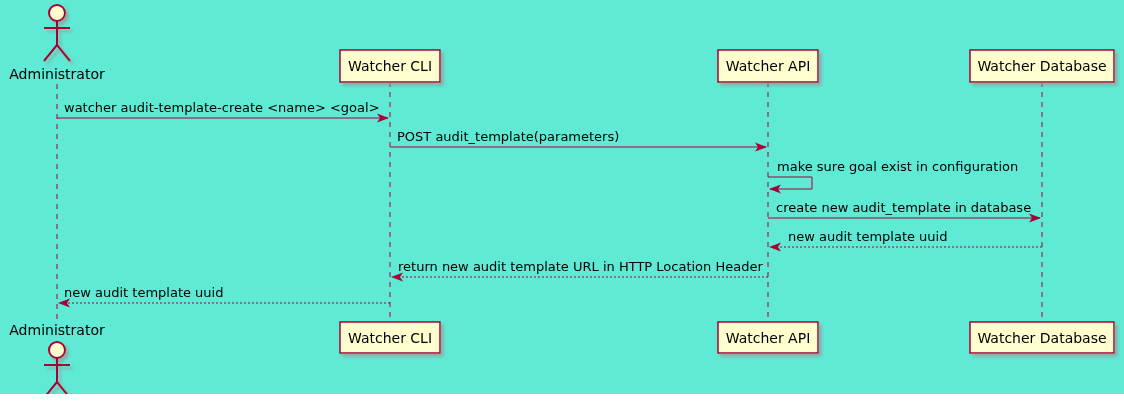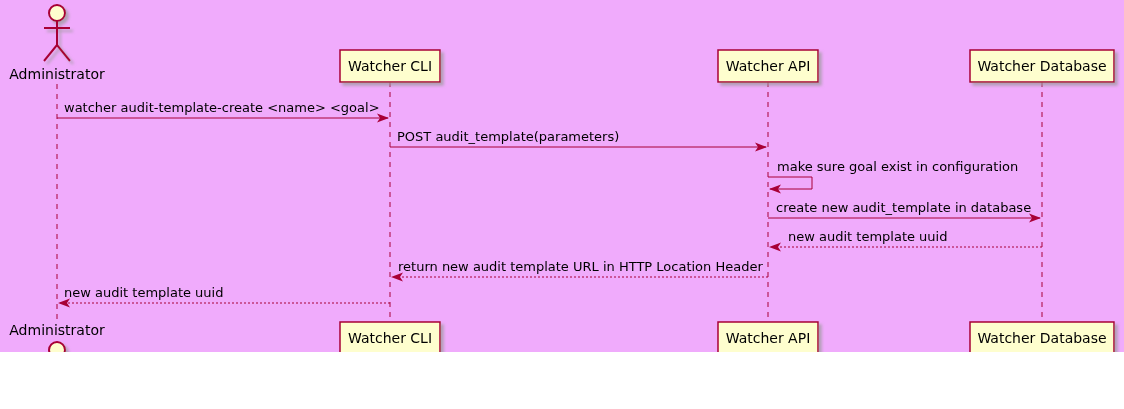--- a/index.html
+++ b/index.html
@@ -4,22 +4,22 @@
 <style>
   html, body {
     margin: 0;
     padding: 0;
     background: #FFFFFF;
     font-family: "DejaVu Sans", sans-serif;
   }
   .canvas {
     position: relative;
     width: 1124px;
-    height: 352px;
-    background: #f0abfc;
+    height: 394px;
+    background: #5eead4;
     overflow: hidden;
     text-align: center;
   }
   svg text {
     font-family: "DejaVu Sans", sans-serif;
   }
 </style>
 </head>
 <body>
 

